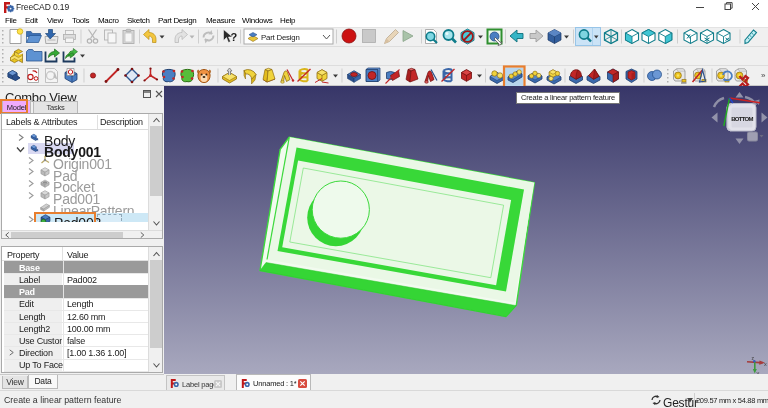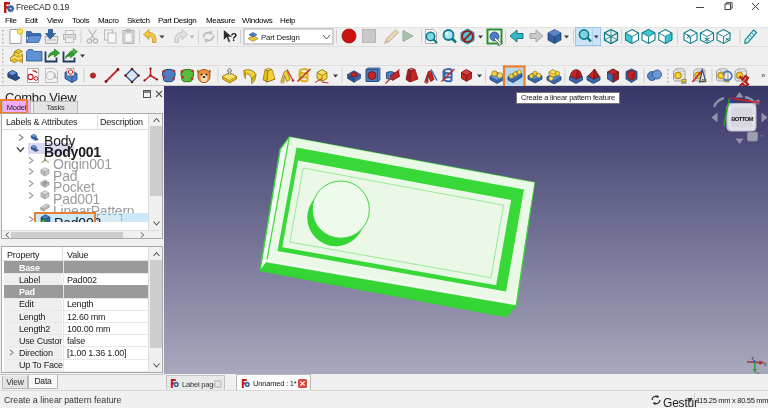--- a/index.html
+++ b/index.html
@@ -825,14 +825,14 @@
   <span class="a" style="left:4px;top:4px;font-size:8.8px;letter-spacing:0px;color:#333">Create a linear pattern feature</span>
   <svg style="left:651px;top:4px" width="10" height="10" viewBox="0 0 10 10">
     <path d="M1,5 a4,4 0 0 1 6,-3.2 M9,5 a4,4 0 0 1 -6,3.2" fill="none" stroke="#333" stroke-width="1.3"></path>
     <path d="M6,0 l2.5,2 -3,1 Z M4,10 l-2.5,-2 3,-1 Z" fill="#333"></path>
   </svg>
   <span class="a" style="left:663px;top:5px;font-size:12px;color:#222">Gestur</span>
   <svg style="left:687px;top:7px" width="6" height="5" viewBox="0 0 6 5">
       <path d="M0,0 h6 l-3,4.5 Z" fill="#444"></path>
     </svg>
   <div class="a" style="left:694px;top:2px;width:1px;height:14px;background:#cfcfcf"></div>
-  <span class="a" style="left:696px;top:5px;font-size:7.5px;letter-spacing:-0.3px;color:#222">115.25 mm x 80.55 mm</span>
+  <span class="a" style="left:696px;top:5px;font-size:7.5px;letter-spacing:-0.3px;color:#222">209.57 mm x 54.88 mm</span>
 </div>
 
 </body></html>

